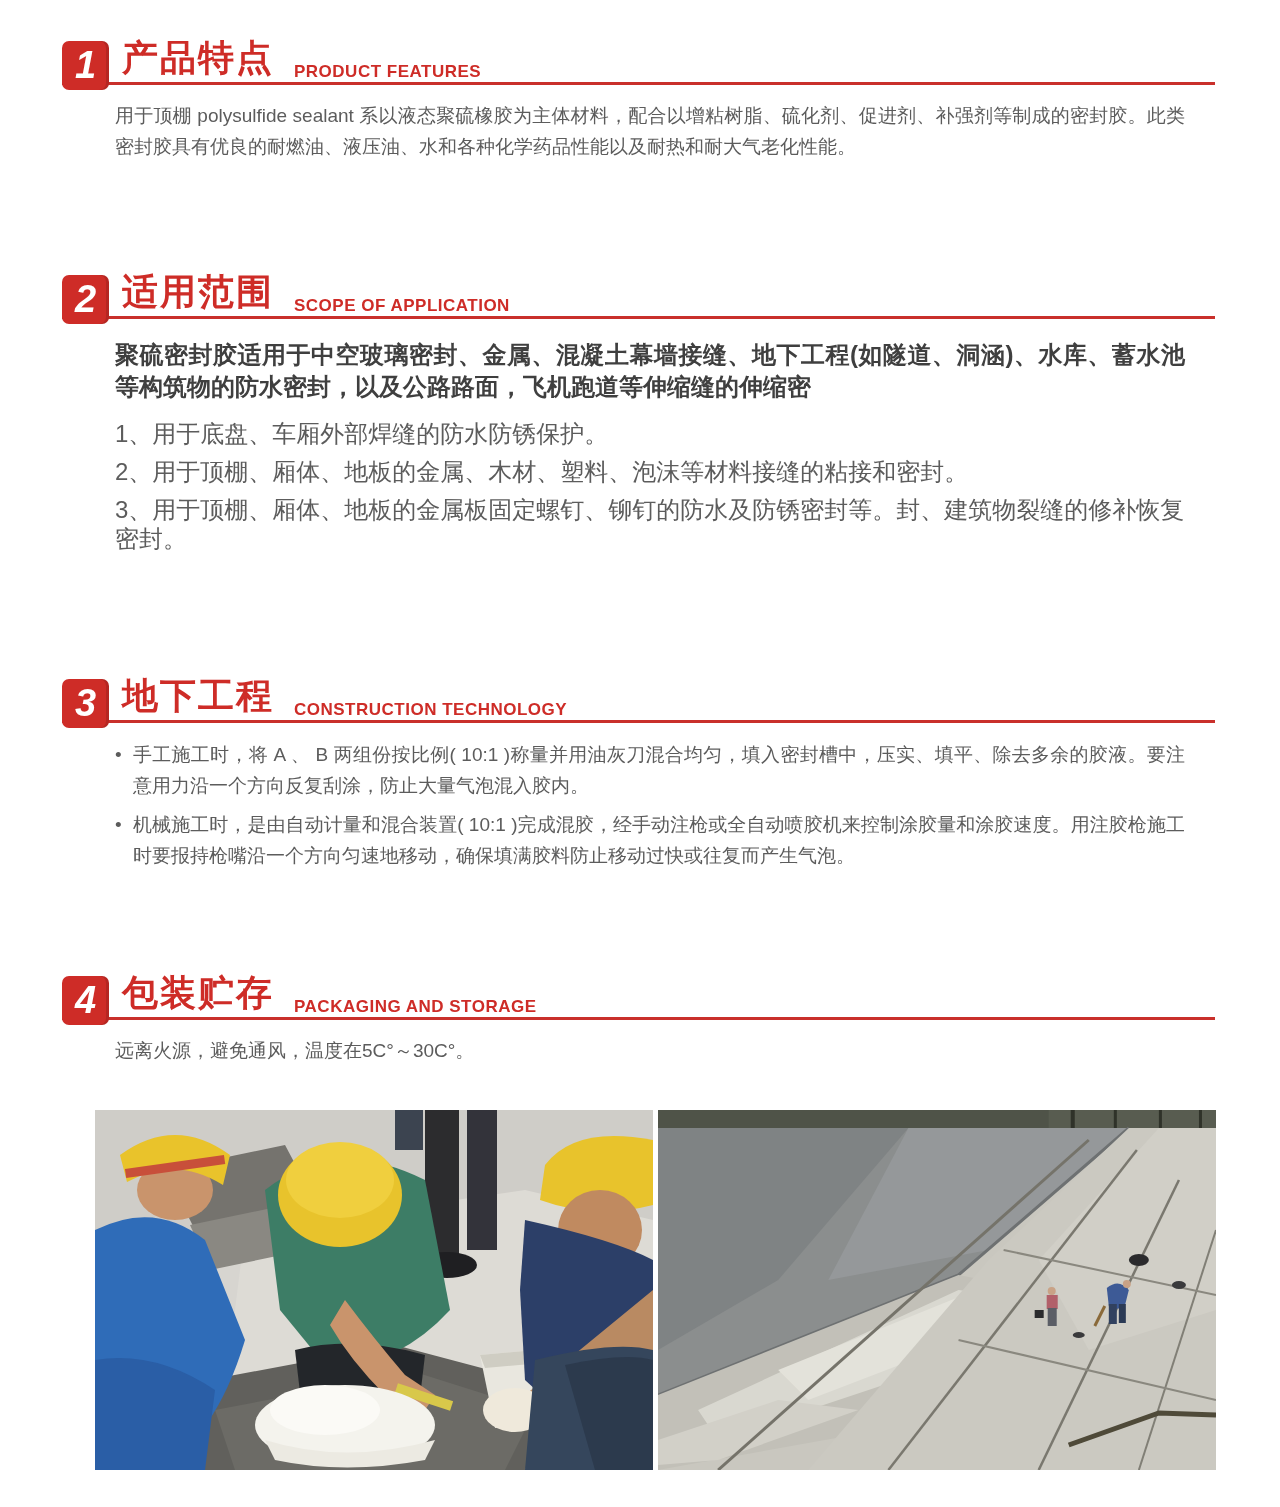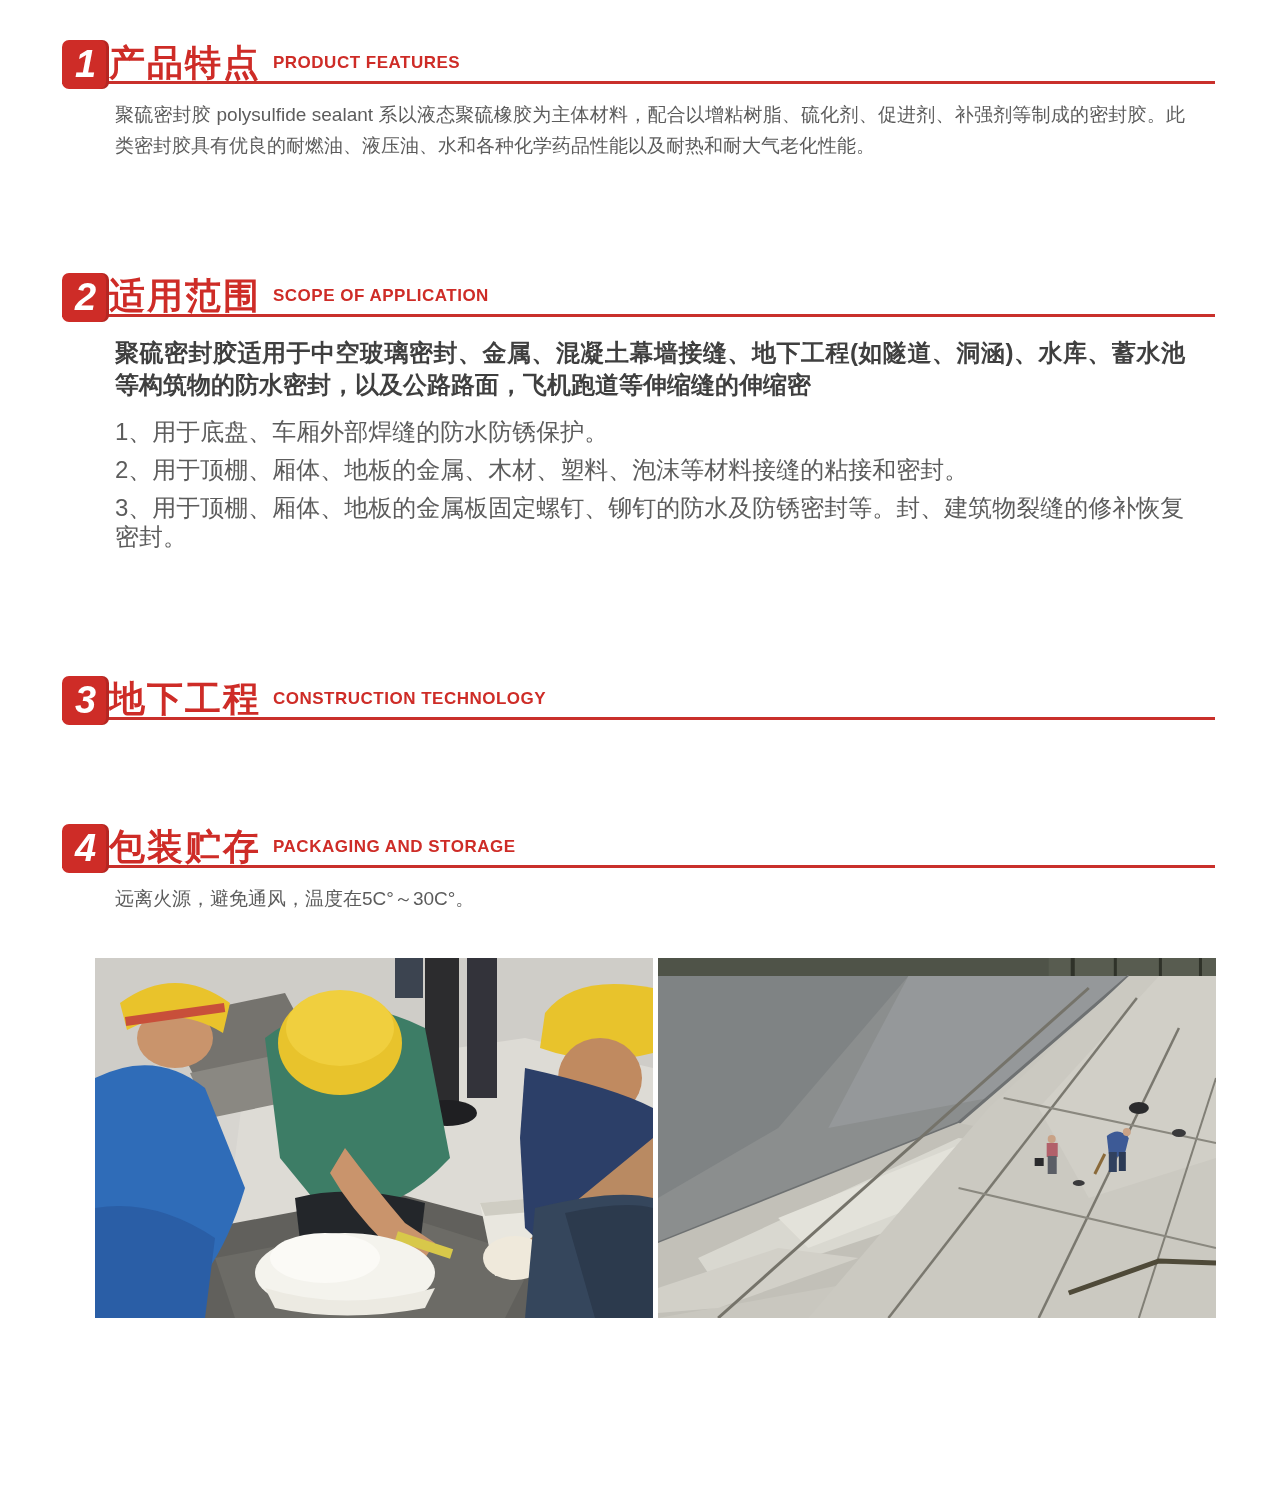--- a/index.html
+++ b/index.html
@@ -27,26 +27,26 @@
     color:#ffffff;
     font-size:38px; font-weight:bold; font-style:italic;
     display:flex; align-items:center; justify-content:center;
     margin-bottom:-8px;
     box-shadow:inset -3px 0 0 rgba(0,0,0,0.12);
     flex:0 0 auto;
   }
   .sec-title-zh {
     color:#ce2c27; font-size:36px; font-weight:bold;
     letter-spacing:2px; line-height:1;
-    
+    margin-left:13px; padding-bottom:6px;
   }
   .sec-title-en {
     color:#ce2c27; font-size:17px; font-weight:bold;
     letter-spacing:0.5px;
-    margin-left:12px; padding-bottom:8px;
+    margin-left:20px; padding-bottom:0;
   }
 
   
   .sec-body { margin-left:53px; margin-right:30px; }
   .para {
     font-size:19px; line-height:31px; color:#5c5c5c;
     margin-top:15px; text-align:justify;
   }
   .intro-bold {
     font-size:24px; line-height:32px; color:#3f3f3f; font-weight:bold;
@@ -84,21 +84,21 @@
 
 <div class="page">
 
   <div class="section sec-1">
     <div class="sec-header">
       <div class="num-badge">1</div>
       <div class="sec-title-zh">产品特点</div>
       <div class="sec-title-en">PRODUCT FEATURES</div>
     </div>
     <div class="sec-body">
-      <p class="para">聚硫密封胶 polysulfide sealant 系以液态聚硫橡胶为主体材料，配合以增粘树脂、硫化剂、促进剂、补强剂等制成的密封胶。此类密封胶具有优良的耐燃油、液压油、水和各种化学药品性能以及耐热和耐大气老化性能。</p>
+      <p class="para">用于顶棚 polysulfide sealant 系以液态聚硫橡胶为主体材料，配合以增粘树脂、硫化剂、促进剂、补强剂等制成的密封胶。此类密封胶具有优良的耐燃油、液压油、水和各种化学药品性能以及耐热和耐大气老化性能。</p>
     </div>
   </div>
 
   <div class="section sec-2">
     <div class="sec-header">
       <div class="num-badge">2</div>
       <div class="sec-title-zh">适用范围</div>
       <div class="sec-title-en">SCOPE OF APPLICATION</div>
     </div>
     <div class="sec-body">
@@ -109,20 +109,26 @@
         <li>3、用于顶棚、厢体、地板的金属板固定螺钉、铆钉的防水及防锈密封等。封、建筑物裂缝的修补恢复密封。</li>
       </ul>
     </div>
   </div>
 
   <div class="section sec-3">
     <div class="sec-header">
       <div class="num-badge">3</div>
       <div class="sec-title-zh">地下工程</div>
       <div class="sec-title-en">CONSTRUCTION TECHNOLOGY</div>
+    </div>
+    <div class="sec-body">
+      <ul class="bullet-list">
+        <li>手工施工时，将 A 、 B 两组份按比例( 10:1 )称量并用油灰刀混合均匀，填入密封槽中，压实、填平、除去多余的胶液。要注意用力沿一个方向反复刮涂，防止大量气泡混入胶内。</li>
+        <li>机械施工时，是由自动计量和混合装置( 10:1 )完成混胶，经手动注枪或全自动喷胶机来控制涂胶量和涂胶速度。用注胶枪施工时要报持枪嘴沿一个方向匀速地移动，确保填满胶料防止移动过快或往复而产生气泡。</li>
+      </ul>
     </div>
   </div>
 
   <div class="section sec-4">
     <div class="sec-header">
       <div class="num-badge">4</div>
       <div class="sec-title-zh">包装贮存</div>
       <div class="sec-title-en">PACKAGING AND STORAGE</div>
     </div>
     <div class="sec-body">

